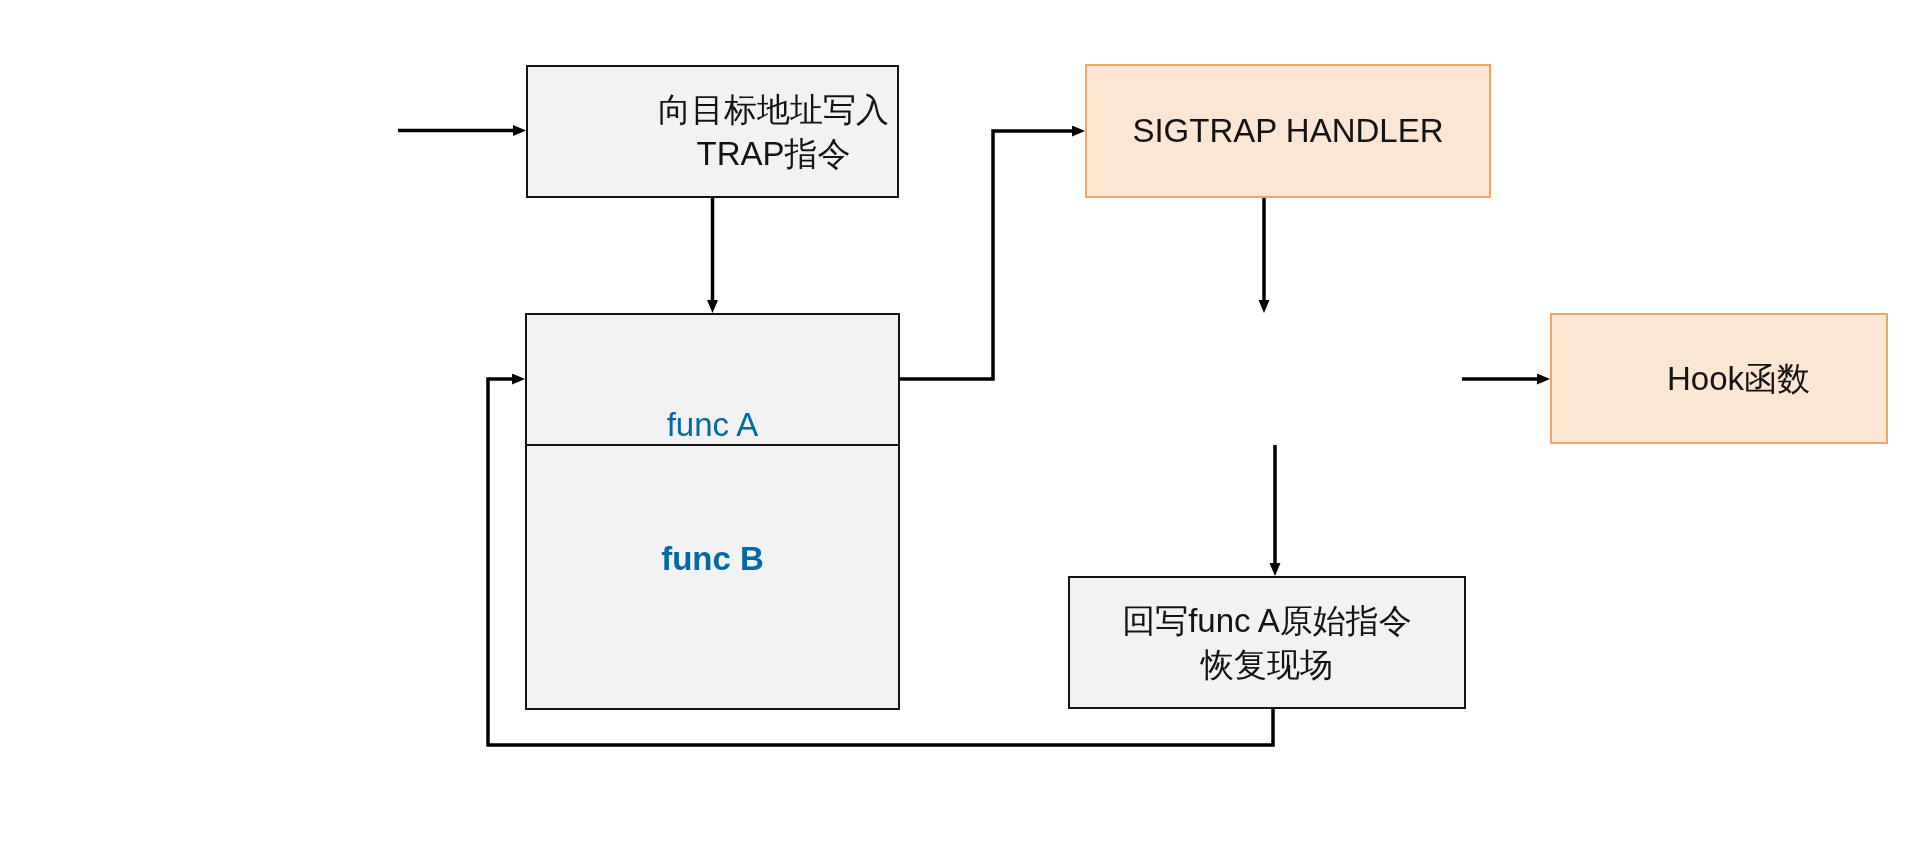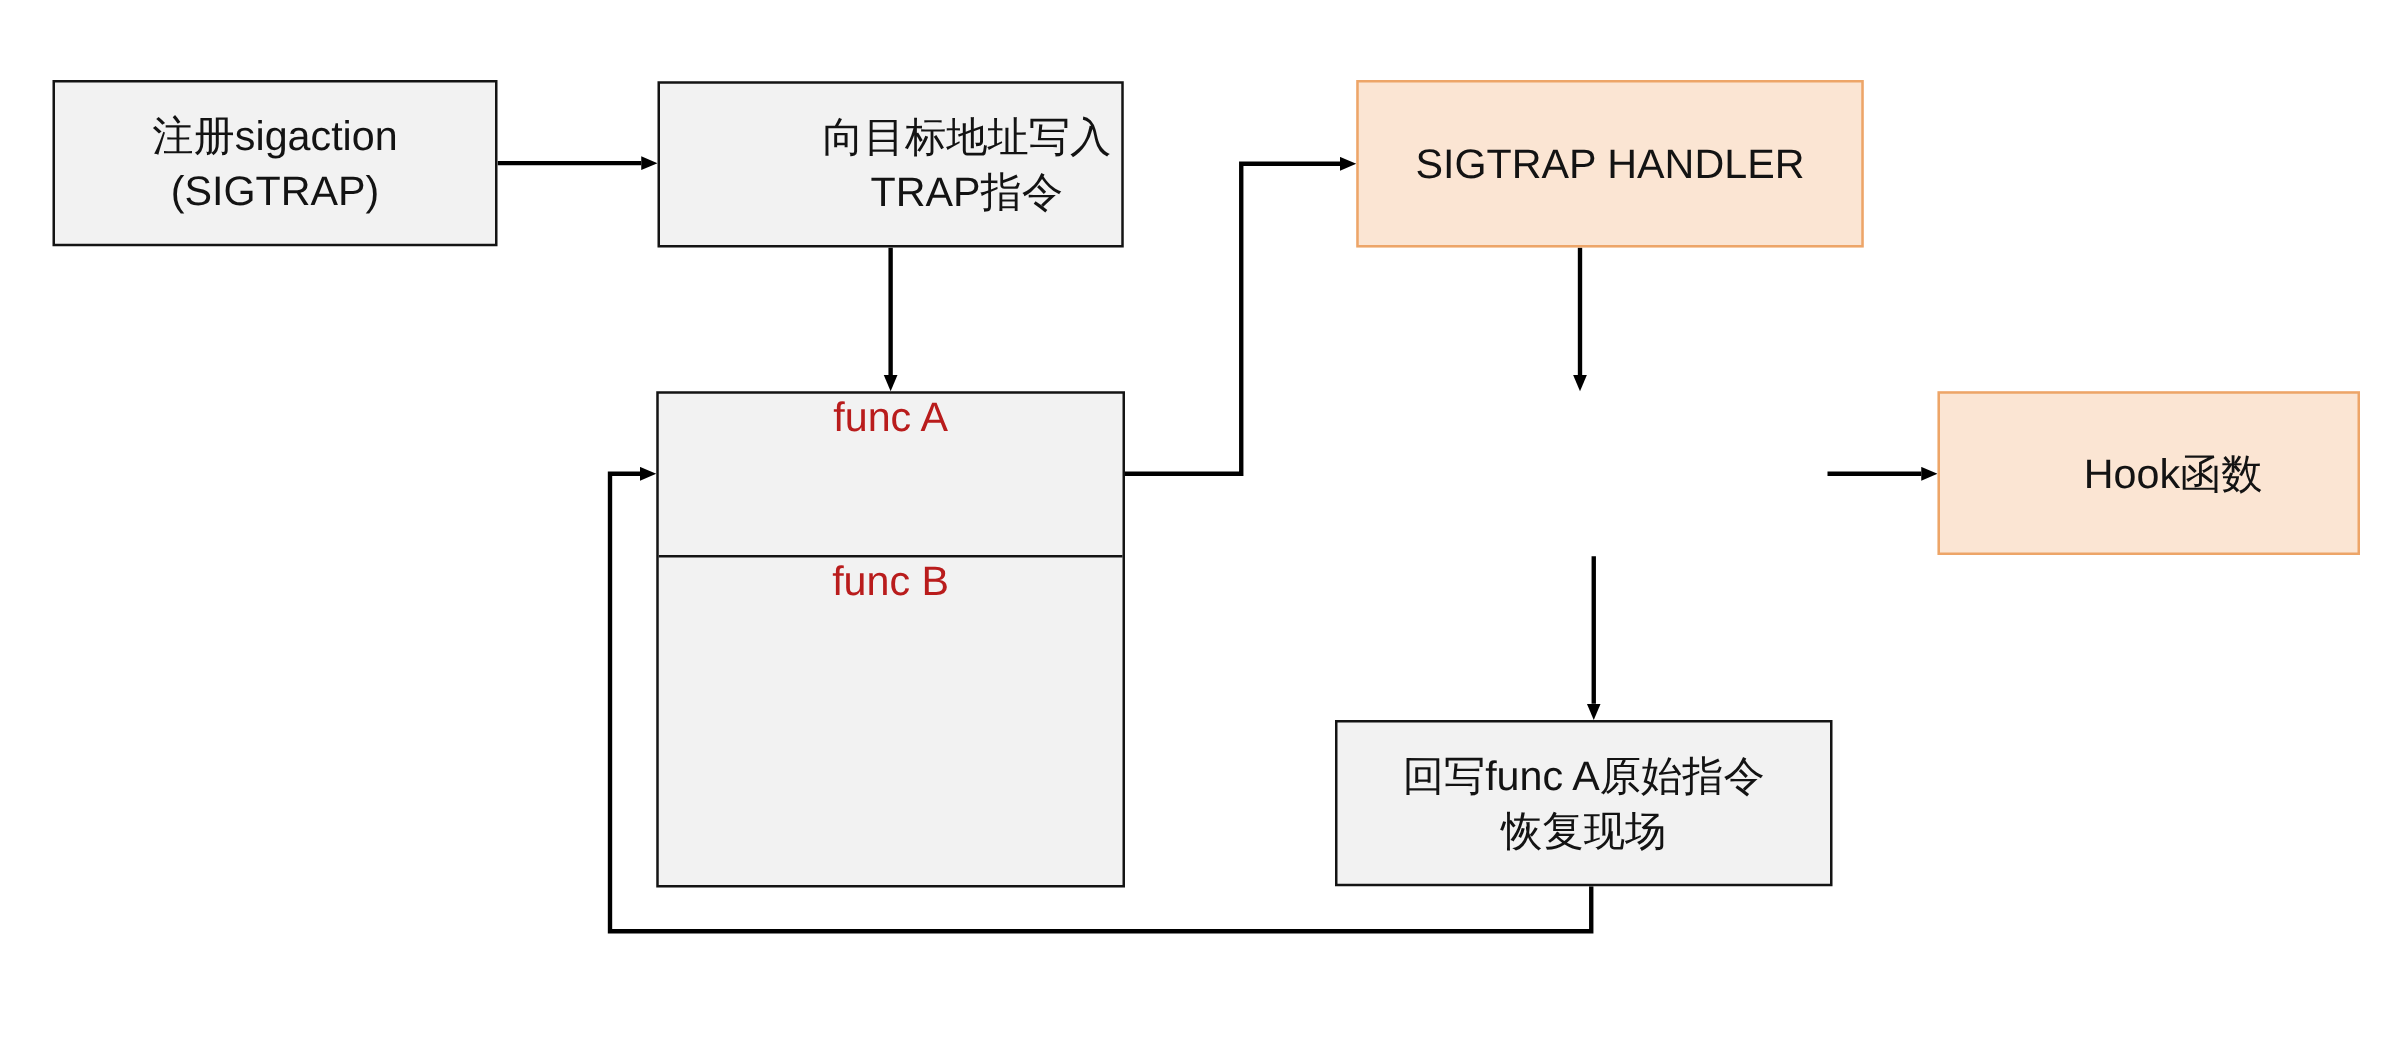--- a/index.html
+++ b/index.html
@@ -70,27 +70,27 @@
     height: 397px;
     box-sizing: border-box;
     background: var(--gray-fill, #f2f2f2);
     border: 2.5px solid var(--gray-border, #141414);
     display: flex;
     flex-direction: column;
   }
   .func-row {
     box-sizing: border-box;
     display: flex;
-    align-items: flex-start;
+    align-items: flex-end;
     justify-content: center;
     font-size: 33px;
-    color: #b91c1c;
+    color: #0369a1;
   }
   #func-row-a { height: 129px; }
-  #func-row-b { height: 134px; border-top: 2.5px solid var(--gray-border, #141414); }
+  #func-row-b { height: 134px; border-top: 2.5px solid var(--gray-border, #141414); font-weight: bold; }
   #func-row-c { height: 134px; border-top: 2.5px solid var(--gray-border, #141414); }
 </style>
 </head>
 <body>
 
 <div id="stage">
 
   <svg id="edges" viewBox="0 0 1920 842" xmlns="http://www.w3.org/2000/svg">
     <defs>
       <marker id="arw" markerUnits="userSpaceOnUse" markerWidth="14" markerHeight="12" refX="0" refY="5.5" orient="auto">
@@ -99,24 +99,20 @@
     </defs>
     <path class="edge" d="M398,130.5 H513" marker-end="url(#arw)"></path>
     <path class="edge" d="M712.5,198 V300" marker-end="url(#arw)"></path>
     <path class="edge" d="M900,379 H993 V131 H1072" marker-end="url(#arw)"></path>
     <path class="edge" d="M1264,198 V300" marker-end="url(#arw)"></path>
     <path class="edge" d="M1462,379 H1537" marker-end="url(#arw)"></path>
     <path class="edge" d="M1275,445 V563" marker-end="url(#arw)"></path>
     <path class="edge" d="M1273,709 V745 H488 V379 H512" marker-end="url(#arw)"></path>
   </svg>
 
-  <div class="node node-gray" id="node-register">
-    <span class="node-label">注册sigaction
-(SIGTRAP)</span>
-  </div>
 
   <div class="node node-gray" id="node-write-trap">
     <span class="node-label">向目标地址写入
 TRAP指令</span>
   </div>
 
   <div class="node node-orange" id="node-sigtrap">
     <span class="node-label">SIGTRAP HANDLER</span>
   </div>
 

